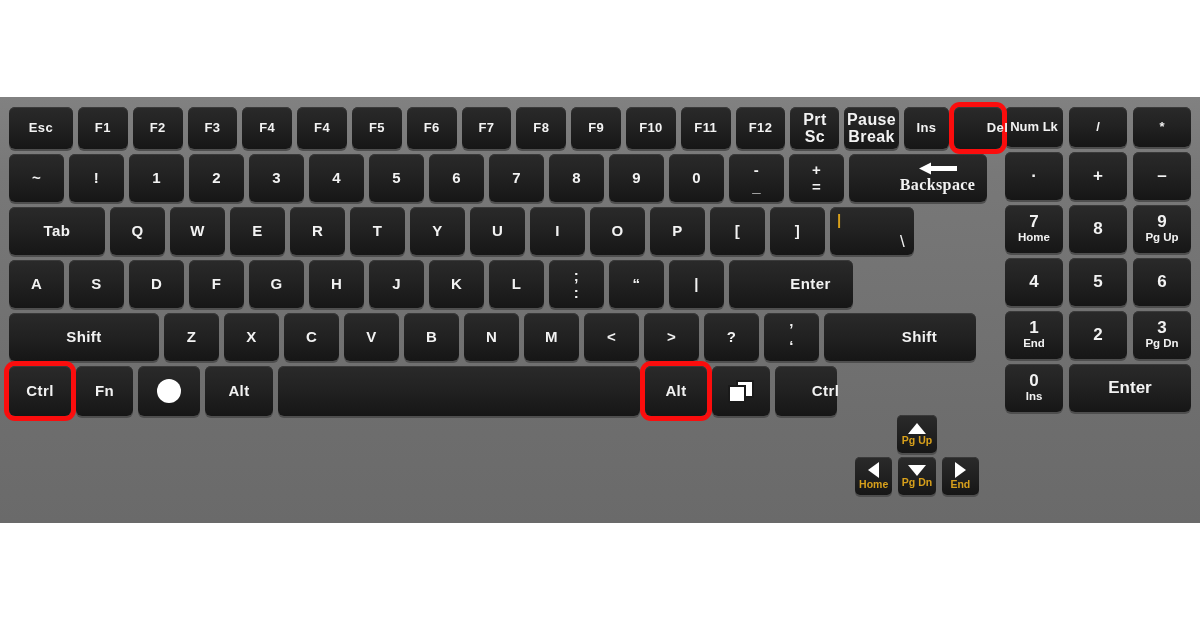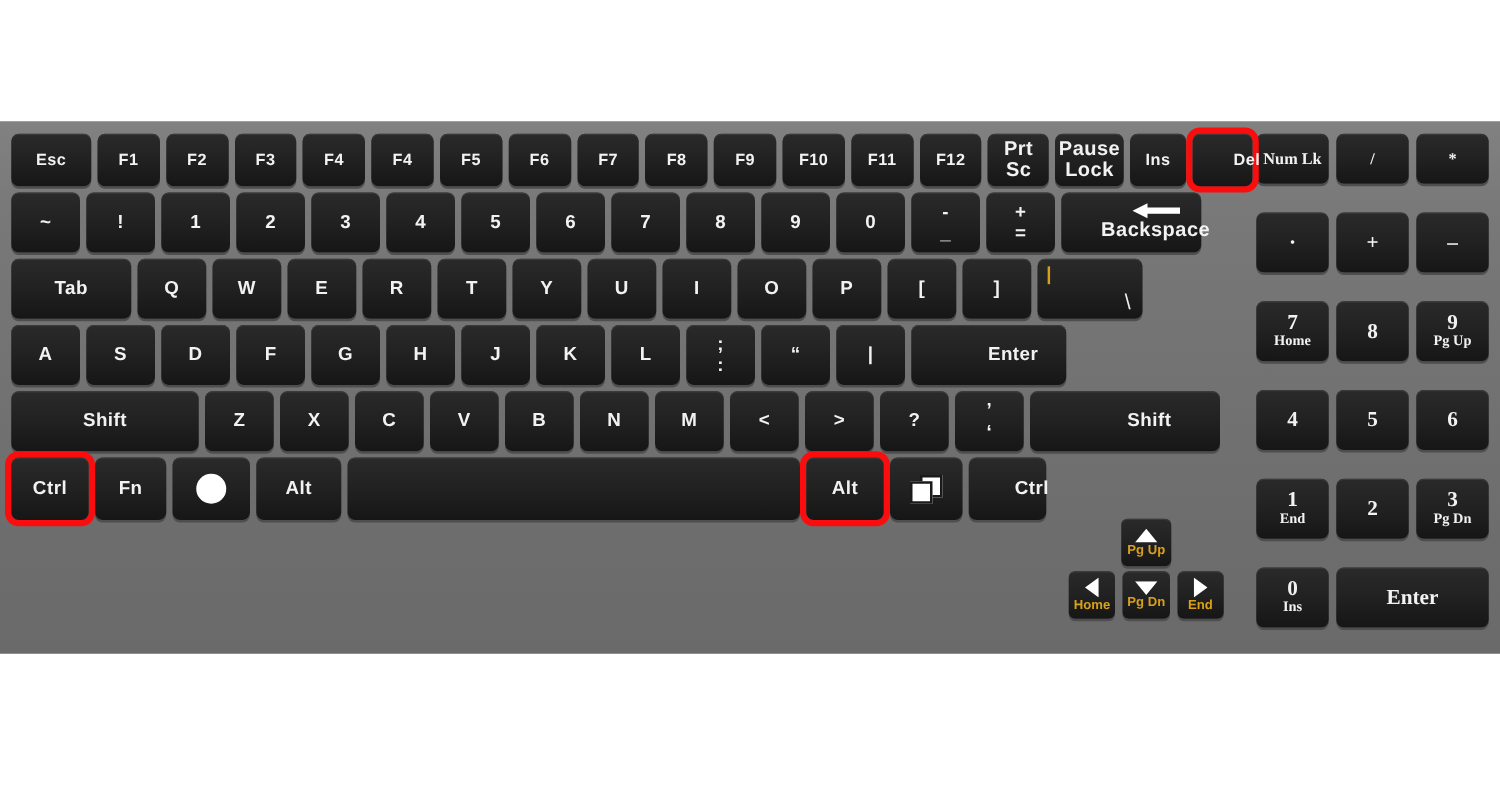--- a/index.html
+++ b/index.html
@@ -71,21 +71,21 @@
   .key.backspace .lbl{font-size:16px;}
 
   
   .glyph-circle{width:24px;height:24px;border-radius:50%;background:#ffffff;}
   .glyph-menu{position:relative;width:26px;height:23px;}
   .glyph-menu i{position:absolute;display:block;background:#ffffff;border:2px solid #1a1a1a;box-sizing:border-box;}
   .glyph-menu i.b{right:0;top:0;width:18px;height:18px;}
   .glyph-menu i.f{left:0;bottom:0;width:18px;height:18px;}
 
   
-  .pad-row{display:flex;margin-bottom:23px;font-family:Liberation Serif, serif;}
+  .pad-row{display:flex;margin-bottom:5px;}
   .pad-key{
     box-sizing:border-box;height:48px;width:58px;margin-right:6px;
     border-radius:6px;
     background:linear-gradient(180deg,#2a2a2a 0%,#222222 45%,#161616 100%);
     box-shadow:0 2px 0 0 #4e4e4e, inset 0 1px 0 0 #3a3a3a;
     display:flex;flex-direction:column;align-items:center;justify-content:center;
     color:#f2f2f2;font-weight:bold;user-select:none;
   }
   .pad-key:last-child{margin-right:0;}
   .pad-key .big{font-size:17px;line-height:1.05;}
@@ -114,21 +114,21 @@
   .w-fn{width:53px;}
   .w-prt{width:52px;}
   .w-pause{width:58px;}
   .w-ins{width:48px;}
   .w-del{width:48px;}
   .w-tab{width:96px;}
   .w-caps{width:112px;}
   .w-shiftL{width:150px;}
   .w-shiftR{width:152px;}
   .w-enter{width:124px;}
-  .w-back{width:112px;}
+  .w-back{width:138px;font-family:Liberation Serif, serif;}
   .w-bsl{width:84px;}
   .w-ctrl{width:62px;}
   .w-fnk{width:57px;}
   .w-win{width:62px;}
   .w-altL{width:68px;}
   .w-space{width:362px;}
   .w-altR{width:62px;}
   .w-menu{width:58px;}
   .w-ctrlR{width:62px;}
   .bottom .key{height:50px;}
@@ -184,21 +184,21 @@
           </div>
         <div class="key w-fn">
             <span class="lbl">F12</span>
           </div>
         <div class="key w-prt two-line">
             <span class="lbl">Prt
 Sc</span>
           </div>
         <div class="key w-pause two-line">
             <span class="lbl">Pause
-Lock</span>
+Break</span>
           </div>
         <div class="key w-ins">
             <span class="lbl">Ins</span>
           </div>
         <div class="key w-del hl">
             <span class="lbl">Del</span>
           </div>
       </div>
 
       <div class="row">

